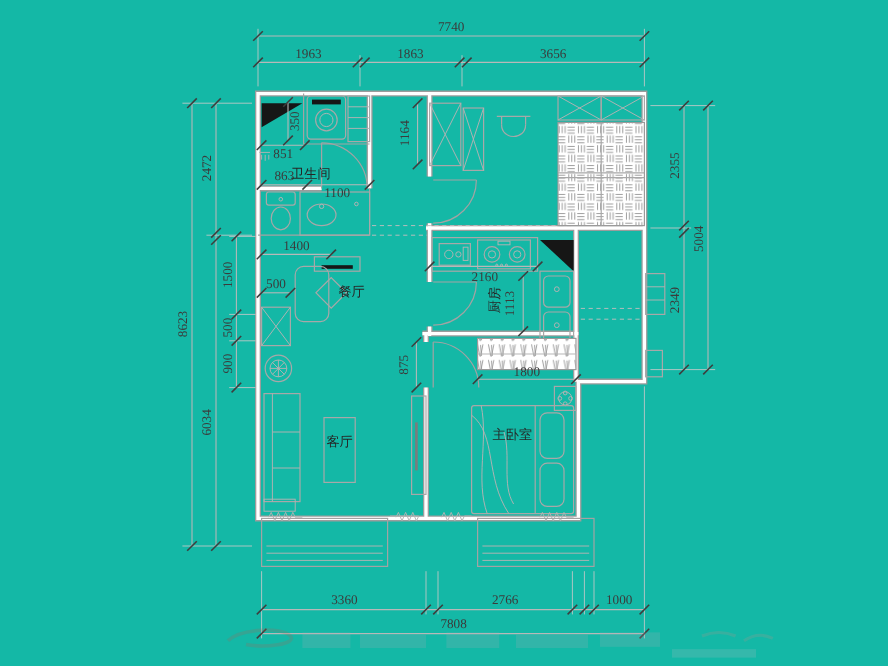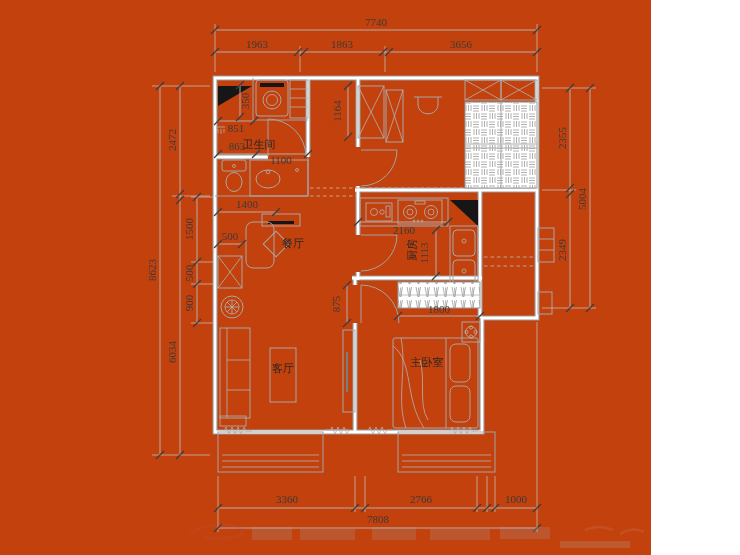--- a/index.html
+++ b/index.html
@@ -1,16 +1,16 @@
 <!DOCTYPE html>
 <html><head>
 <meta charset="utf-8">
 <style>
   html,body{margin:0;padding:0;background:#fff;}
-  .stage{position:relative;width:651px;height:555px;background:#c2410c;overflow:hidden;
+  .stage{position:relative;width:740px;height:555px;background:#14b8a6;overflow:hidden;
          font-family:"Liberation Sans",sans-serif;}
   svg{position:absolute;left:0;top:0;}
   
   .wo{stroke:#9c9c9c;stroke-width:5;fill:none;}
   .wi{stroke:#ffffff;stroke-width:2.8;fill:none;}
   .thin{stroke:#a3a3a3;stroke-width:1;fill:none;}
   .furn{stroke:#a8a8a8;stroke-width:1;fill:none;}
   .furn2{stroke:#b3b3b3;stroke-width:.8;fill:none;}
   .dimline{stroke:#b8b8b8;stroke-width:.9;fill:none;}
   .ext{stroke:#c8c8c8;stroke-width:.7;fill:none;}

